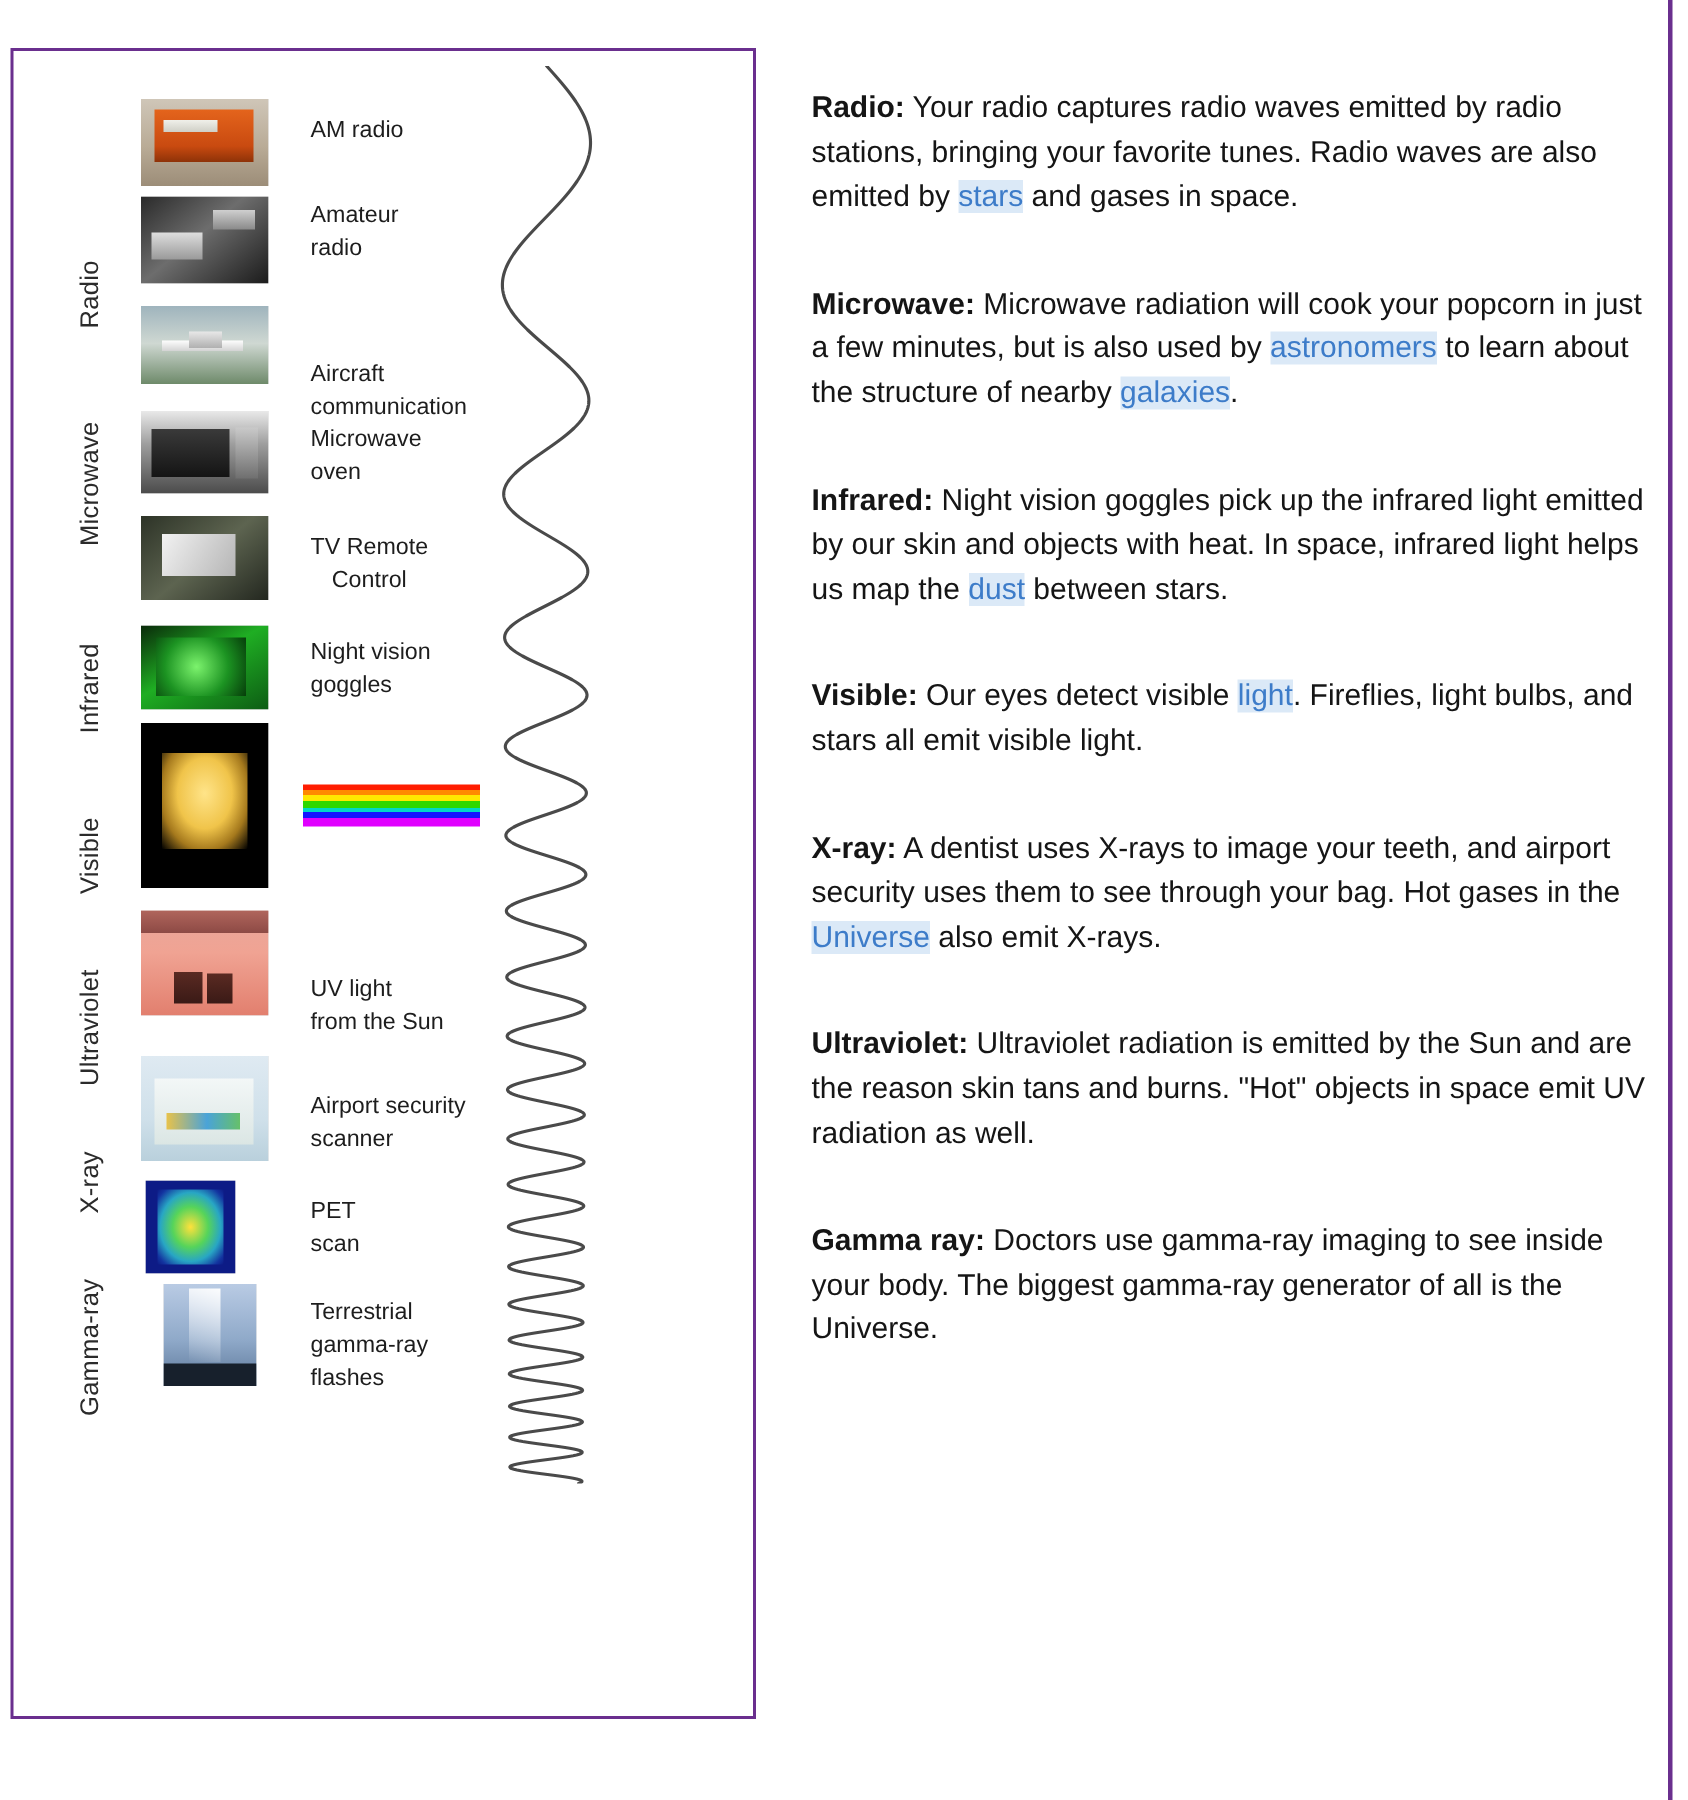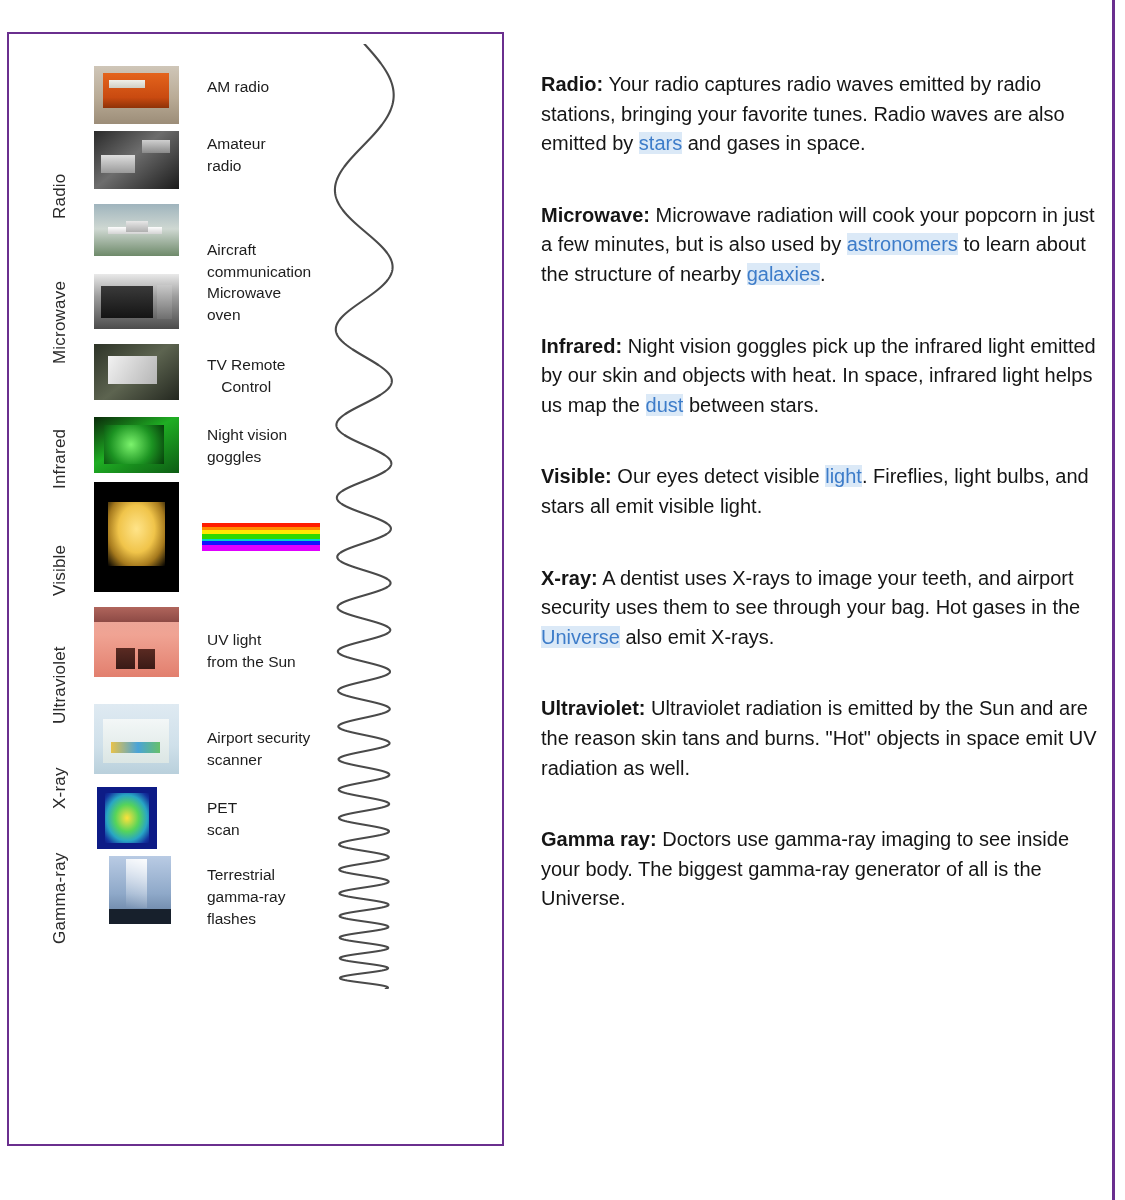--- a/index.html
+++ b/index.html
@@ -90,21 +90,21 @@
   
   #text-column{
     position:absolute;
     left:541px;top:58px;
     width:568px;
   }
   .para{
     font-size:20px;
     line-height:1.48;
     color:#151515;
-    margin:12px 0 42px 0;
+    margin:0 0 42px 0;
     text-align:left;
   }
   .para:last-child{margin-bottom:0;}
   .term{font-weight:bold;}
   .link{
     color:#3d7cc9;
     background:#dbe9f7;
   }
   .plain{}
 </style>
@@ -198,21 +198,21 @@
         <div class="example-label" style="left: 198px; top: 99px;">Amateur
 radio</div>
         <div class="example-label" style="left: 198px; top: 177px; margin-top: 28px;">Aircraft
 communication</div>
         <div class="example-label" style="left: 198px; top: 248px;">Microwave
 oven</div>
         <div class="example-label" style="left: 198px; top: 320px; text-align: center;">TV Remote
 Control</div>
         <div class="example-label" style="left: 198px; top: 390px;">Night vision
 goggles</div>
-        <div class="example-label" style="left: 198px; top: 595px;">UV light
+        <div class="example-label" style="left: 198px; top: 615px;">UV light
 from the Sun</div>
         <div class="example-label" style="left: 198px; top: 693px;">Airport security
 scanner</div>
         <div class="example-label" style="left: 198px; top: 763px;">PET
 scan</div>
         <div class="example-label" style="left: 198px; top: 830px;">Terrestrial
 gamma-ray
 flashes</div>
       </div>
 

